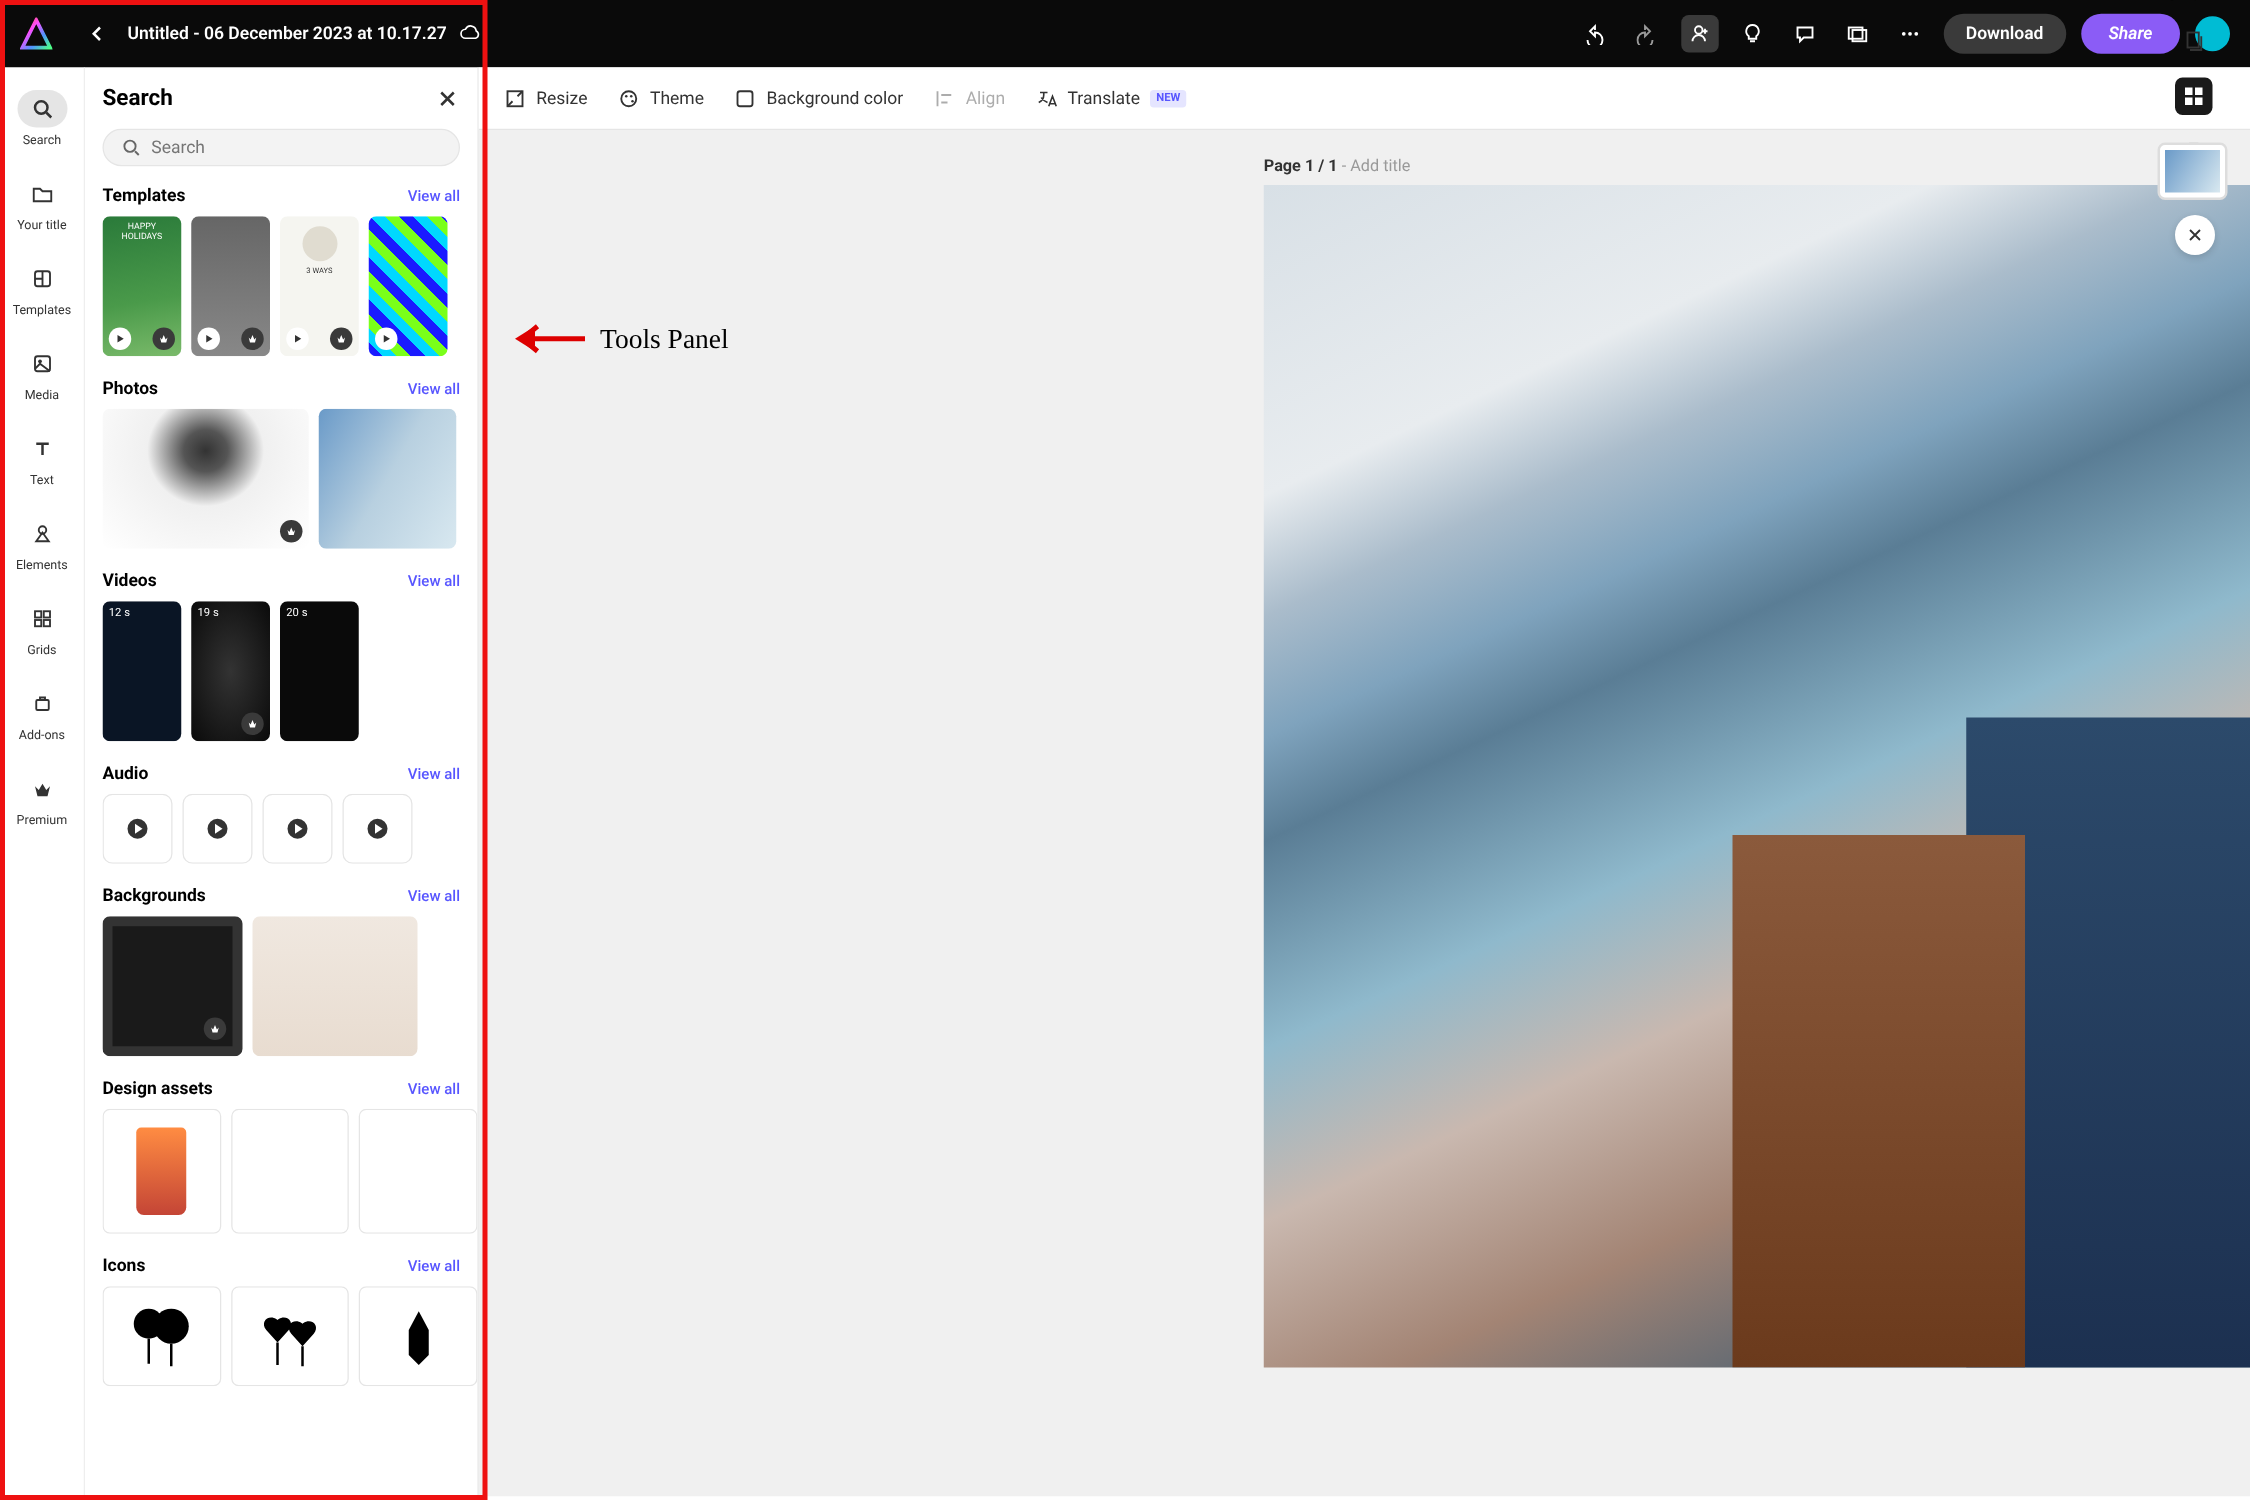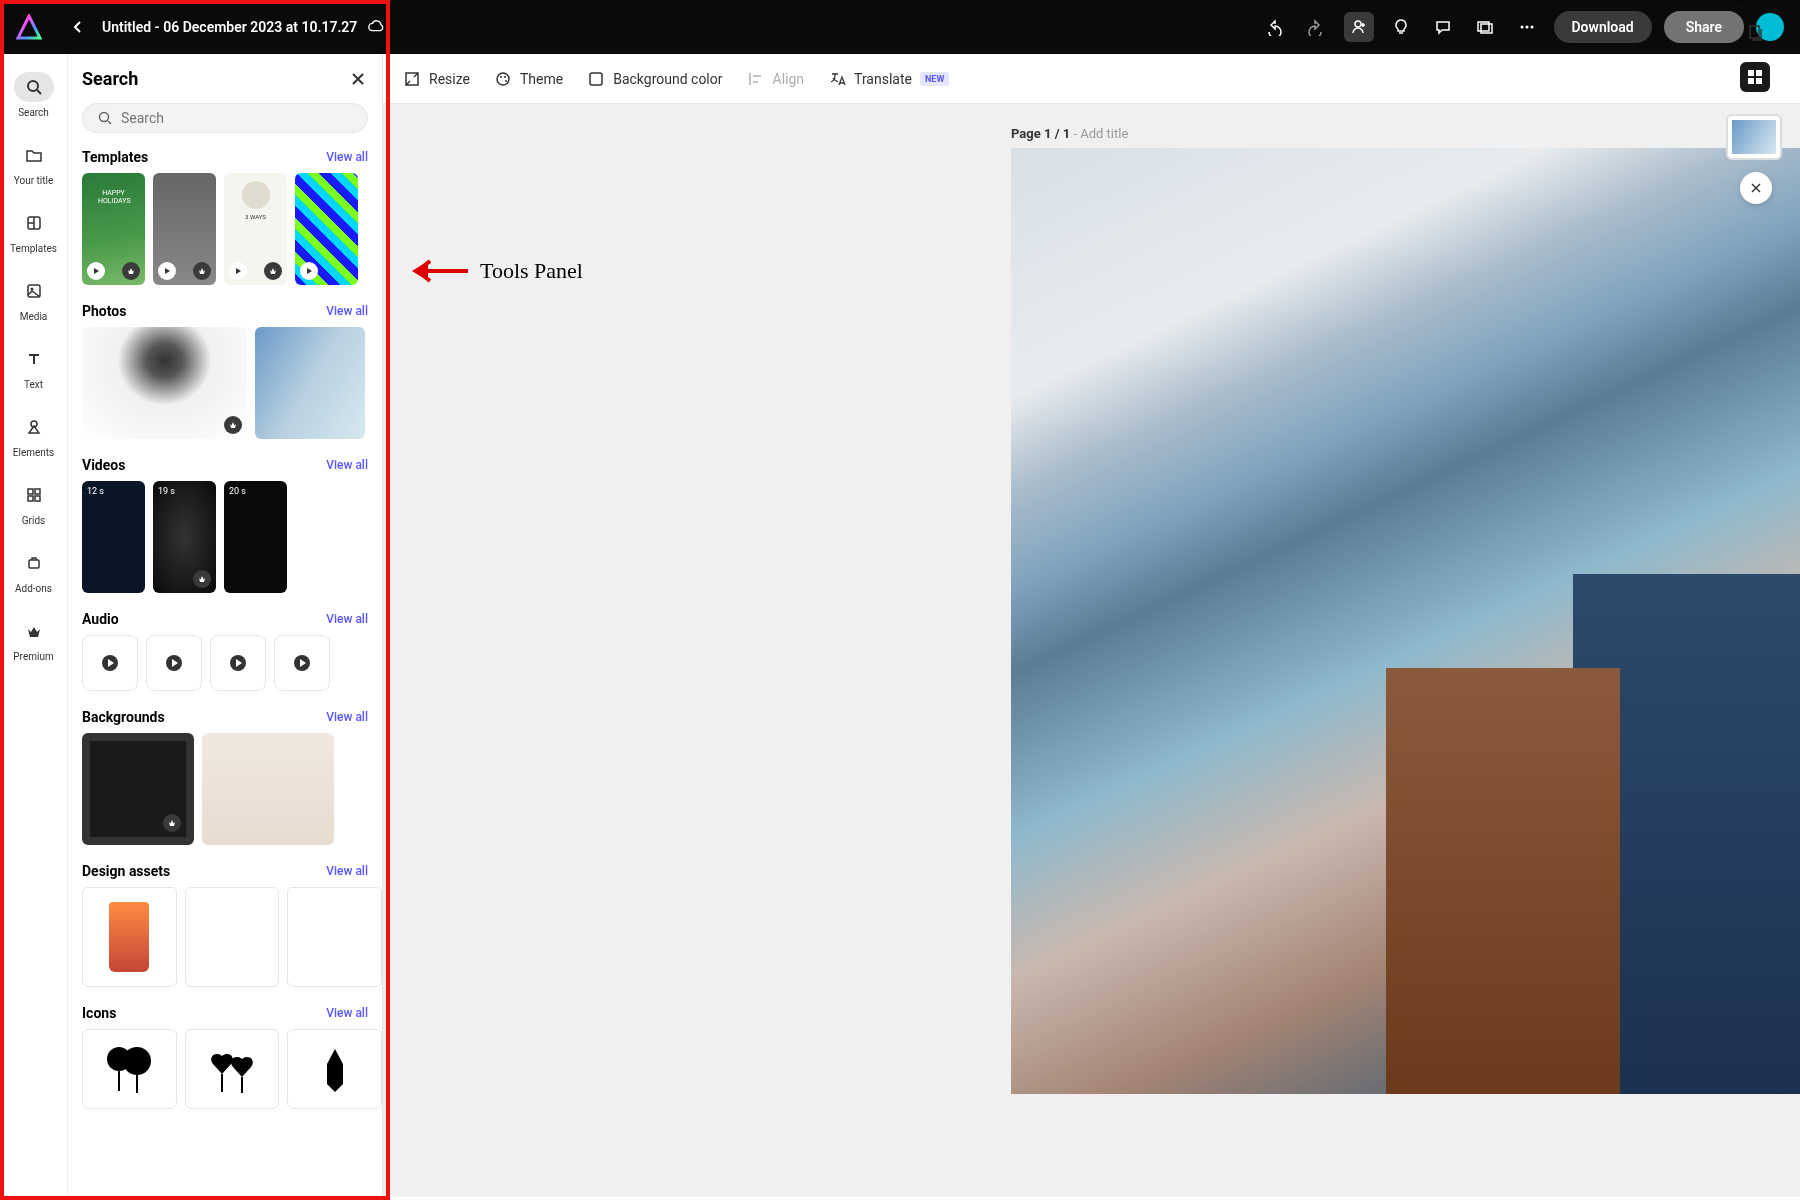--- a/index.html
+++ b/index.html
@@ -8,21 +8,21 @@
 .topbar { background: #0a0a0a; height: 54px; display: flex; align-items: center; padding: 0 16px; color: #fff; }
 .logo { width: 26px; height: 26px; margin-right: 22px; }
 .logo-tri { position: relative; width: 26px; height: 26px; }
 .back-btn { width: 28px; height: 28px; display: flex; align-items: center; justify-content: center; cursor: pointer; margin-right: 10px; }
 .doc-title { font-size: 14px; font-weight: 600; margin-right: 10px; }
 .cloud-i { width: 18px; height: 18px; }
 .top-right { margin-left: auto; display: flex; align-items: center; gap: 12px; }
 .tr-icon { width: 30px; height: 30px; display: flex; align-items: center; justify-content: center; cursor: pointer; border-radius: 6px; }
 .tr-icon.bg { background: #3a3a3a; }
 .download-btn { background: #3a3a3a; color: #fff; border: none; padding: 8px 18px; border-radius: 20px; font-size: 14px; font-weight: 600; cursor: pointer; }
-.share-btn { background: #737373; color: #fff; border: none; padding: 8px 22px; border-radius: 20px; font-size: 14px; font-weight: 600; cursor: pointer; }
+.share-btn { background: #8b5cf6; color: #fff; border: none; padding: 8px 22px; border-radius: 20px; font-size: 14px; font-weight: 600; cursor: pointer; font-style: italic; }
 .avatar-circle { width: 28px; height: 28px; background: #00bcd4; border-radius: 50%; }
 
 .main { display: flex; height: calc(1200px - 57px); }
 .rail { width: 68px; background: #fff; border-right: 1px solid #eee; padding-top: 8px; }
 .rail-item { display: flex; flex-direction: column; align-items: center; padding: 10px 4px 12px; cursor: pointer; gap: 5px; }
 .rail-item.active .rail-icon-wrap { background: #e5e5e5; }
 .rail-icon-wrap { width: 40px; height: 30px; display: flex; align-items: center; justify-content: center; border-radius: 15px; }
 .rail-label { font-size: 10px; color: #333; }
 
 .panel { width: 315px; background: #fff; border-right: 1px solid #e5e5e5; overflow-y: auto; padding: 14px 0 14px 14px; position: relative; }
@@ -267,21 +267,21 @@
       <input type="text" placeholder="Search" style="">
     </div>
 
     <div class="section">
       <div class="section-header">
           <span class="section-title">Templates</span>
           <span class="view-all">View all</span>
         </div>
       <div class="thumbs">
         <div class="thumb tpl-thumb tpl1">
-            <div style="font-size:7px;color:#fff;text-align:center;padding:16px">HAPPY HOLIDAYS</div>
+            <div style="font-size:7px;color:#fff;text-align:center;padding:4px">HAPPY HOLIDAYS</div>
             <div class="thumb-badge">
               <svg width="8" height="8" viewBox="0 0 8 8">
                 <path d="M2 1l5 3-5 3z" fill="#333"></path>
               </svg>
             </div>
             <div class="thumb-badge2">
               <svg width="8" height="8" viewBox="0 0 8 8">
                 <path d="M1 3l1.5 1.5L4 1l1.5 3.5L7 3l-1 4H2z" fill="#fff"></path>
               </svg>
             </div>

